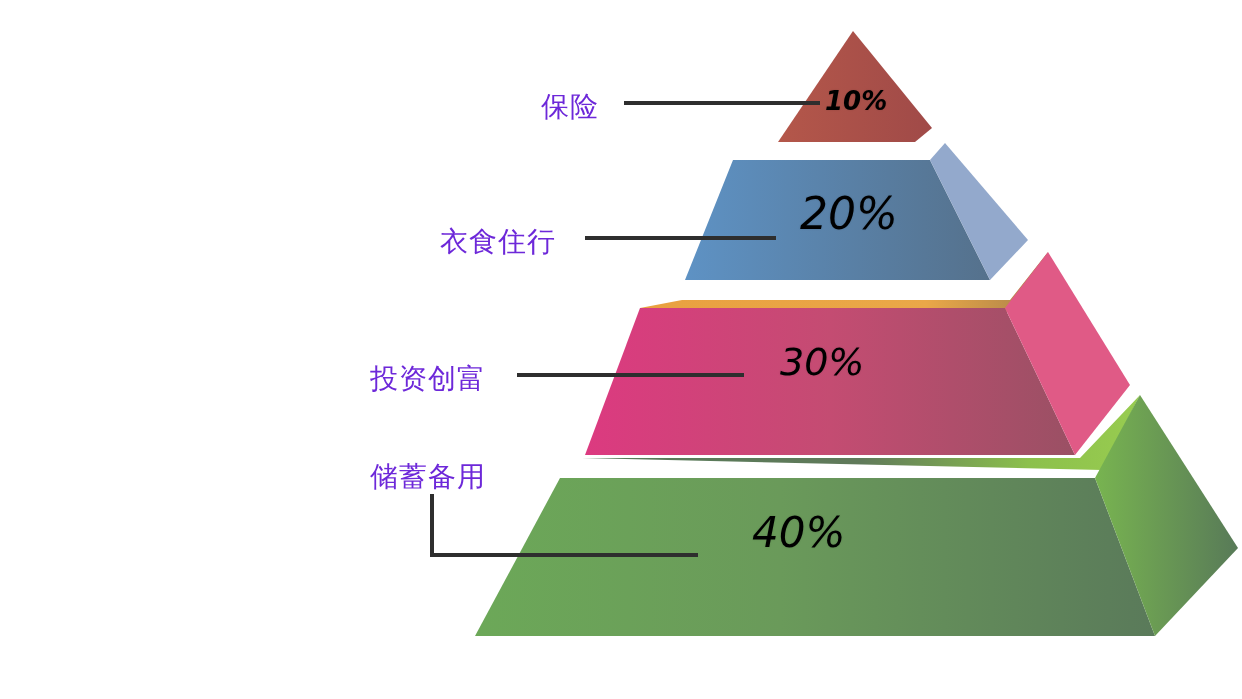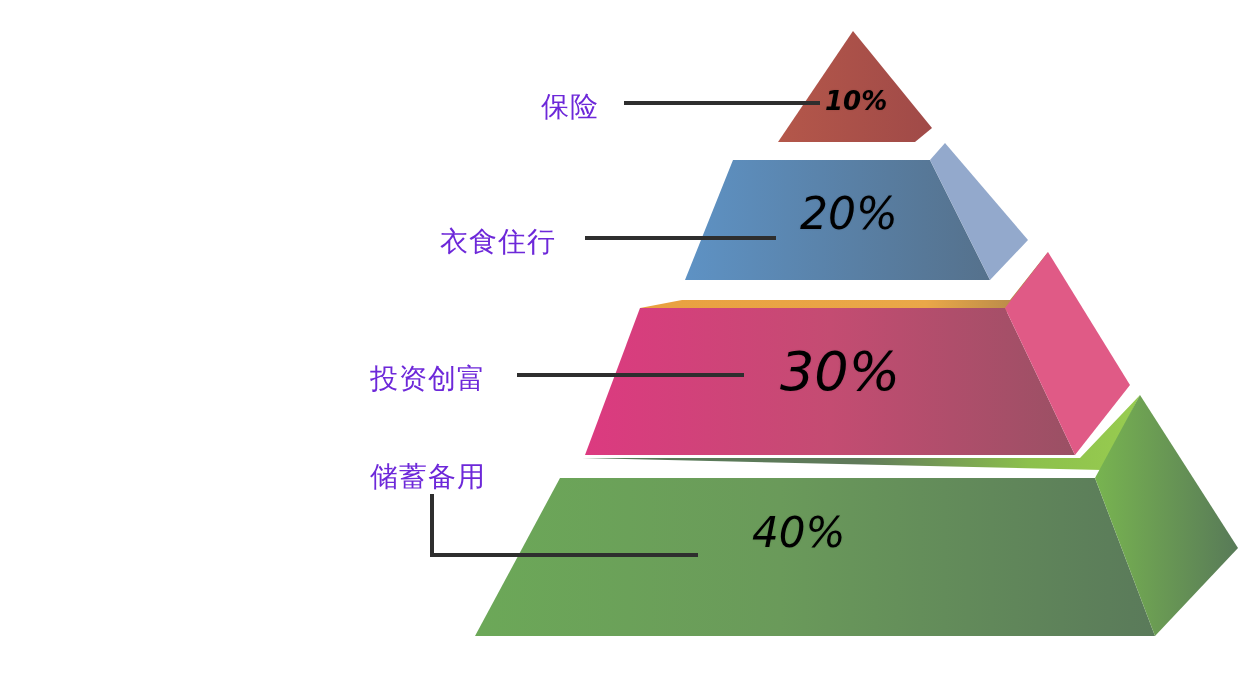--- a/index.html
+++ b/index.html
@@ -81,14 +81,14 @@
   </g>
 </svg>
 
 <div class="lbl" style="left:541px; top:88px;">保险</div>
 <div class="lbl" style="left:440px; top:223px;">衣食住行</div>
 <div class="lbl" style="left:370px; top:360px;">投资创富</div>
 <div class="lbl" style="left:370px; top:458px;">储蓄备用</div>
 
 <div class="pct" style="left:825px; top:86px; font-size:26px; font-weight:bold;">10%</div>
 <div class="pct" style="left:800px; top:188px; font-size:44px;">20%</div>
-<div class="pct" style="left:780px; top:340px; font-size:54px;">30%</div>
+<div class="pct" style="left:780px; top:340px; font-size:38px;">30%</div>
 <div class="pct" style="left:752px; top:508px; font-size:42px;">40%</div>
 
 </body></html>

